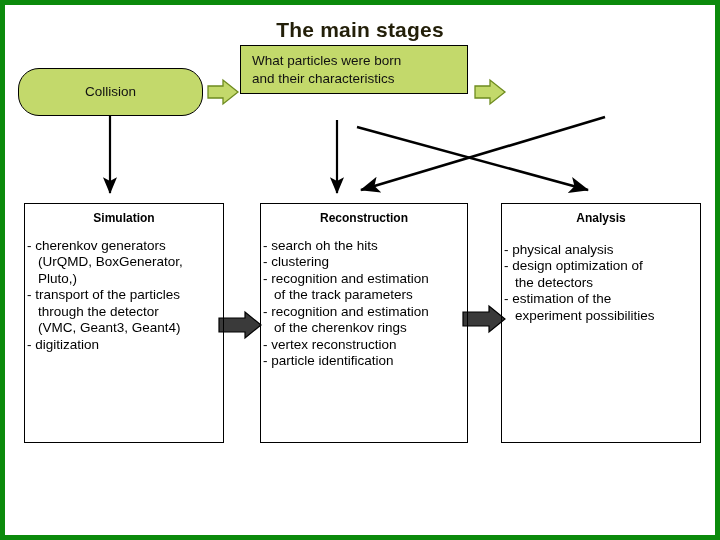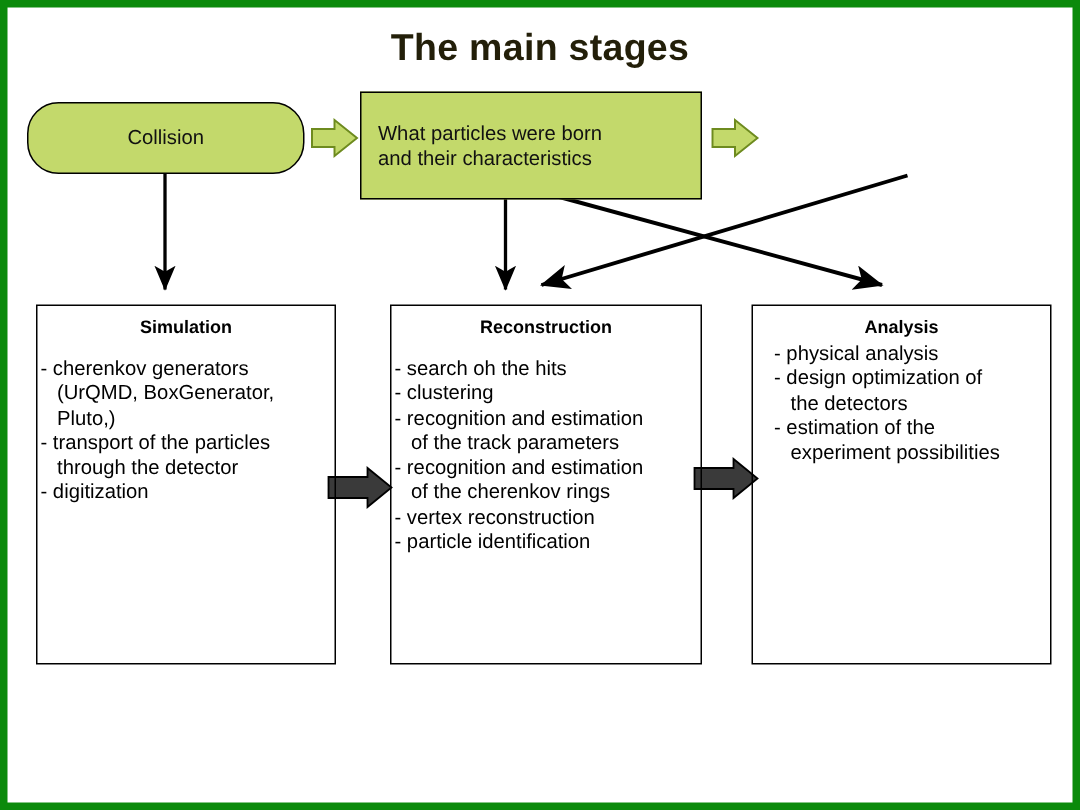--- a/index.html
+++ b/index.html
@@ -29,21 +29,21 @@
     height: 530px;
   }
 
   
   .title {
     position: absolute;
     left: 0;
     top: 13px;
     width: 710px;
     text-align: center;
-    font-size: 25px;
+    font-size: 21px;
     font-weight: bold;
     color: #231f09;
     letter-spacing: 0.2px;
     white-space: nowrap;
   }
 
   
   .gbox {
     position: absolute;
     background: #c3d96b;
@@ -54,21 +54,21 @@
     justify-content: center;
     text-align: center;
     font-size: 13.5px;
     color: #111111;
     line-height: 1.28;
   }
   .gbox.two-line { text-align: left; justify-content: flex-start; }
   .gbox.two-line .inner { padding-left: 11px; }
 
   #box-collision  { left: 13px;  top: 63px;  width: 185px; height: 48px; border-radius: 21px; }
-  #box-particles  { left: 235px; top: 56px;  width: 228px; height: 72px; }
+  #box-particles  { left: 235px; top: 40px;  width: 228px; height: 49px; }
   #box-detectors  { left: 508px; top: 63px;  width: 179px; height: 46px; }
 
   
   .wbox {
     position: absolute;
     border: 1px solid #000000;
     background: transparent;
     box-sizing: border-box;
   }
   #box-simulation     { left: 19px;  top: 198px; width: 200px; height: 240px; }
@@ -89,21 +89,21 @@
 
   .wlist {
     position: absolute;
     font-size: 13.5px;
     color: #000000;
     line-height: 1.22;
     white-space: nowrap;
   }
   #l-simulation     { left: 22px;  top: 233px; }
   #l-reconstruction { left: 258px; top: 233px; }
-  #l-analysis       { left: 499px; top: 223px; margin-left: 12px; }
+  #l-analysis       { left: 499px; top: 237px; }
   .wlist .li { display: block; }
   .wlist .cont { display: block; padding-left: 11px; }
 </style>
 </head>
 <body>
 
 <div id="slide">
 
   <svg id="canvas" viewBox="0 0 710 530" xmlns="http://www.w3.org/2000/svg">
     <defs>
@@ -166,20 +166,21 @@
   <div class="wtitle" id="t-simulation">Simulation</div>
   <div class="wtitle" id="t-analysis">Analysis</div>
   <div class="wtitle" id="t-reconstruction">Reconstruction</div>
 
   <div class="wlist" id="l-simulation">
       <span class="li">- cherenkov generators</span>
       <span class="cont">(UrQMD, BoxGenerator,</span>
       <span class="cont">Pluto,)</span>
       <span class="li">- transport of the particles</span>
       <span class="cont">through the detector</span>
+      <span class="cont">(VMC, Geant3, Geant4)</span>
       <span class="li">- digitization</span>
     </div>
   <div class="wlist" id="l-reconstruction">
       <span class="li">- search oh the hits</span>
       <span class="li">- clustering</span>
       <span class="li">- recognition and estimation</span>
       <span class="cont">of the track parameters</span>
       <span class="li">- recognition and estimation</span>
       <span class="cont">of the cherenkov rings</span>
       <span class="li">- vertex reconstruction</span>

